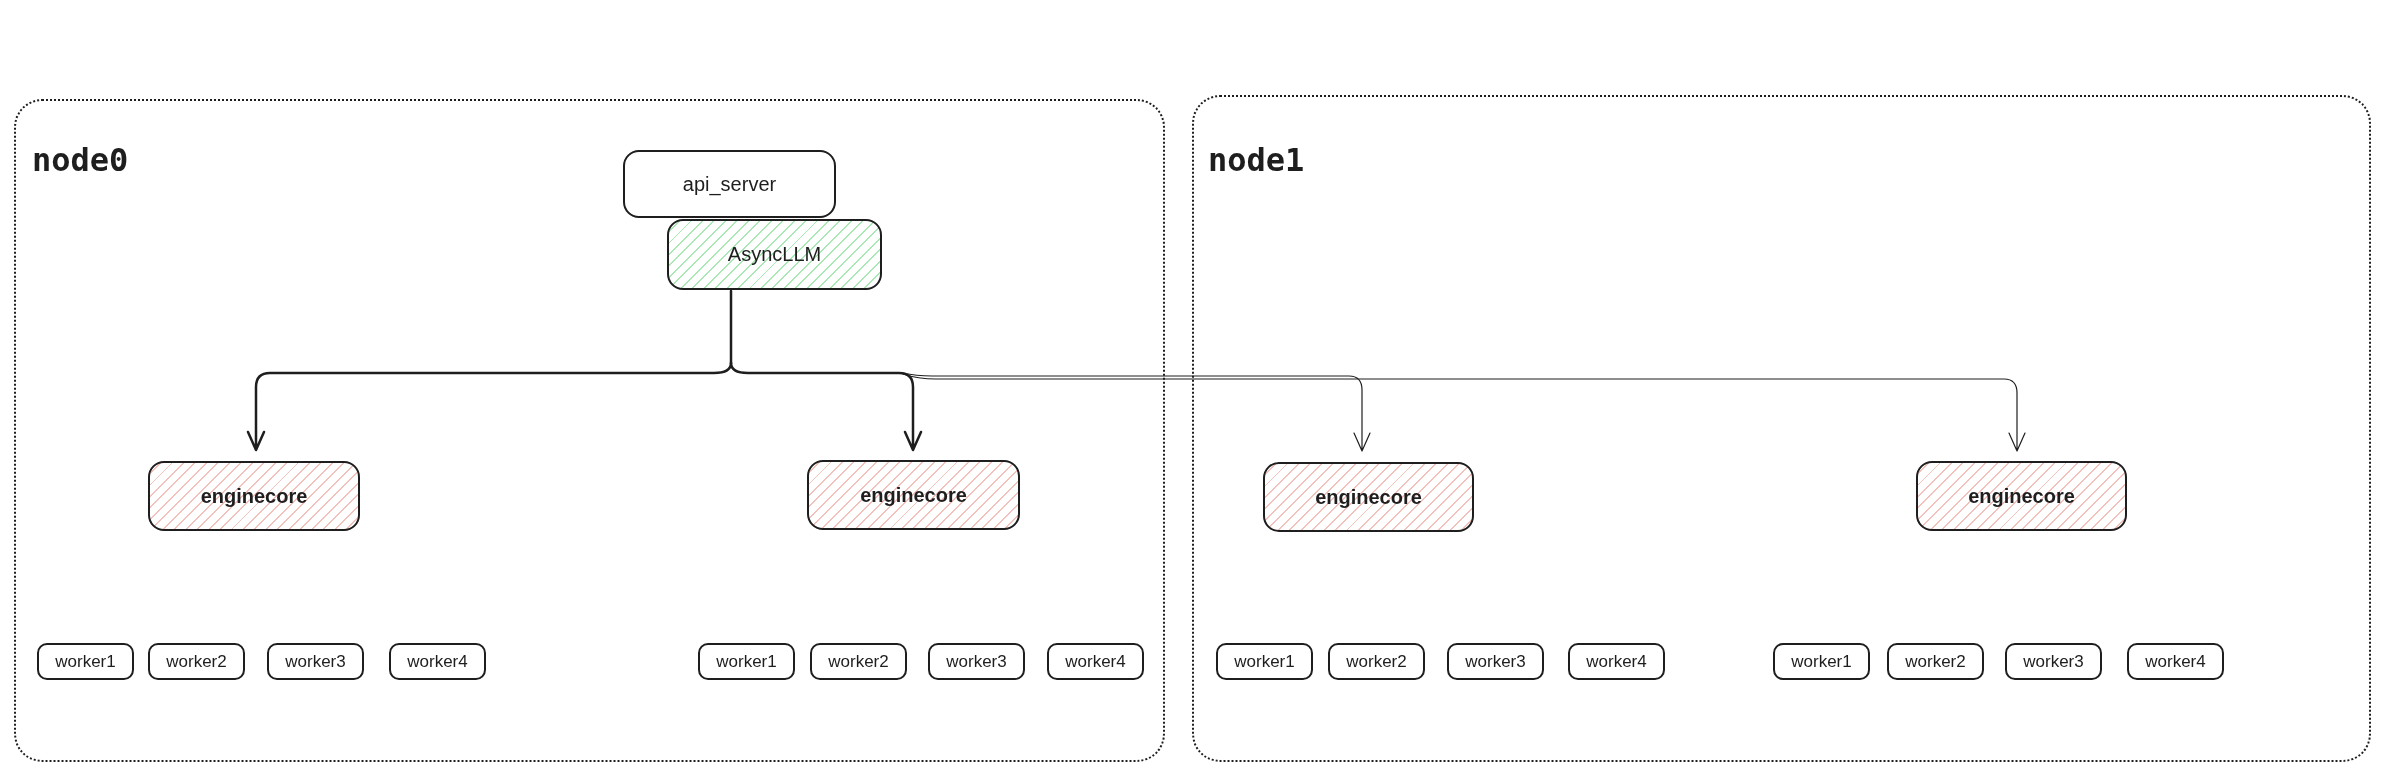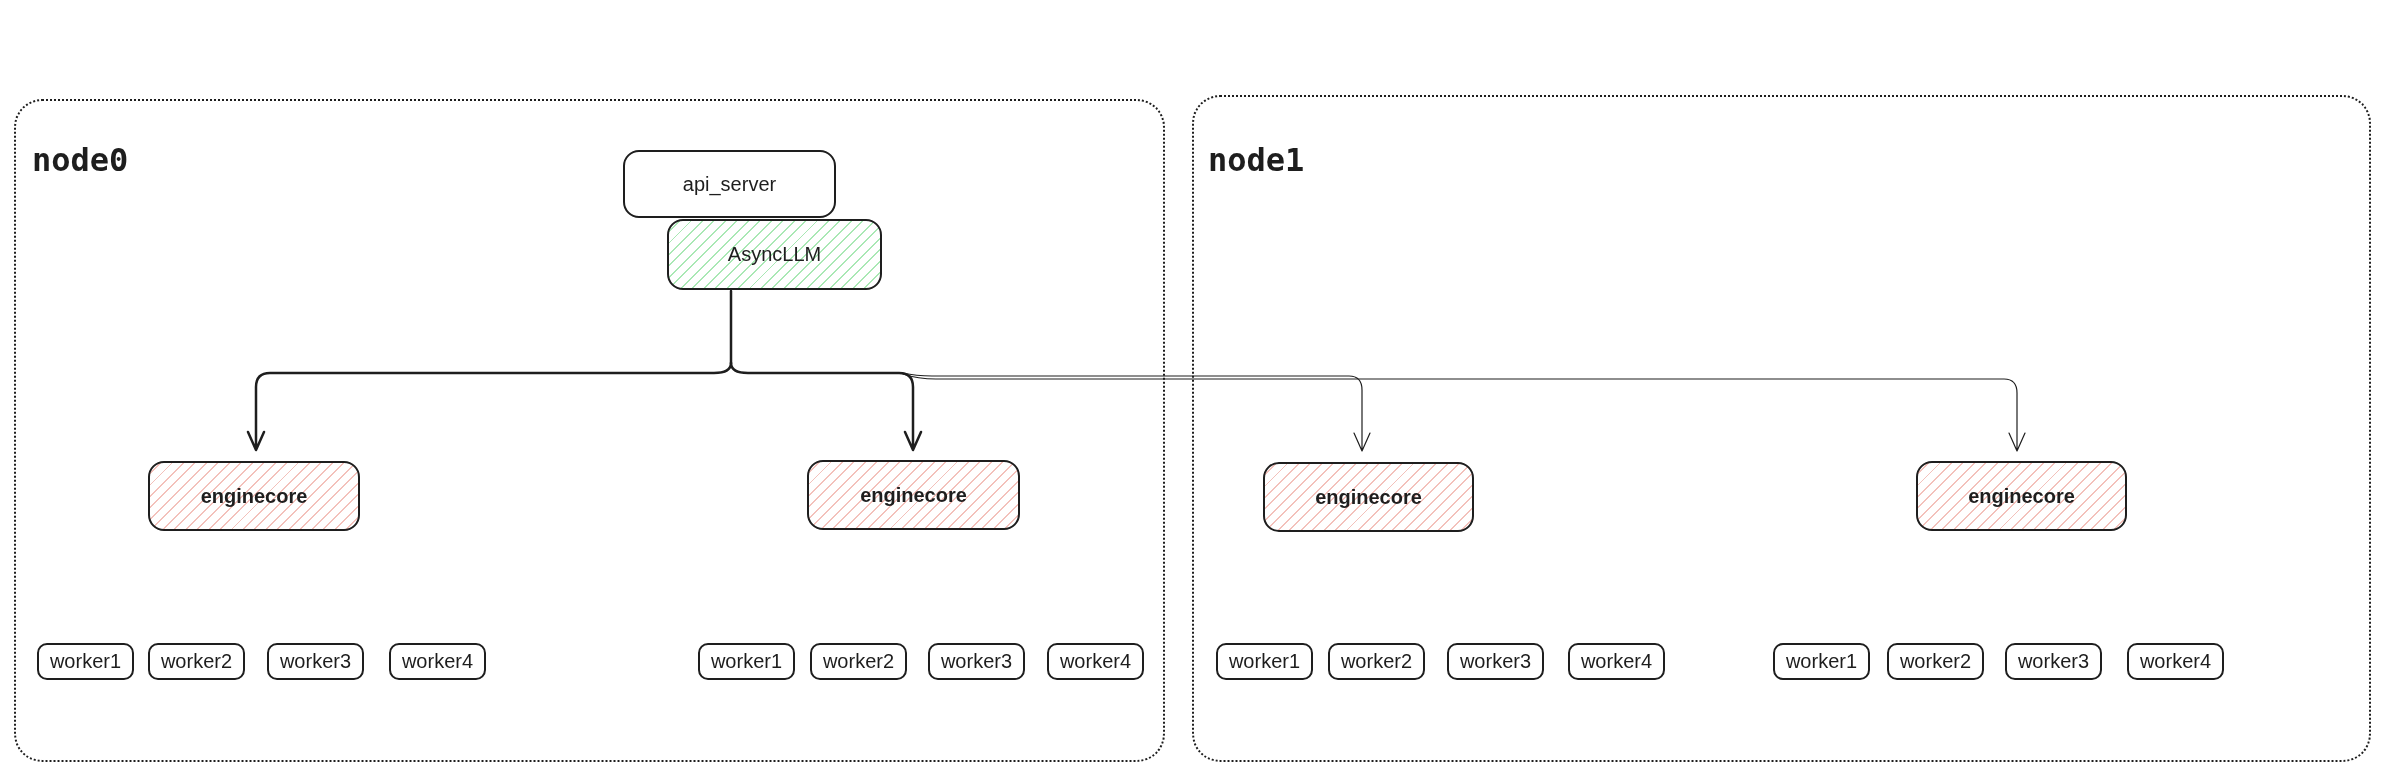--- a/index.html
+++ b/index.html
@@ -54,21 +54,21 @@
   }
   .hatch-red{
     background-image:repeating-linear-gradient(135deg,
       rgba(0,0,0,0) 0px, rgba(0,0,0,0) 6.8px,
       var(--red-hatch) 6.8px, var(--red-hatch) 8.1px);
     font-weight:bold;
   }
   .worker{
     border-radius:10px;
     border-width:2px;
-    font-size:20px;
+    font-size:17px;
   }
   #connector-layer{
     position:absolute;left:0;top:0;
     pointer-events:none;
   }
   .edge{fill:none;stroke:var(--ink);stroke-linecap:round;stroke-linejoin:round;}
   .edge-thick{stroke-width:2.5px;}
   .edge-thin{stroke-width:1.2px;}
 </style>
 </head>

